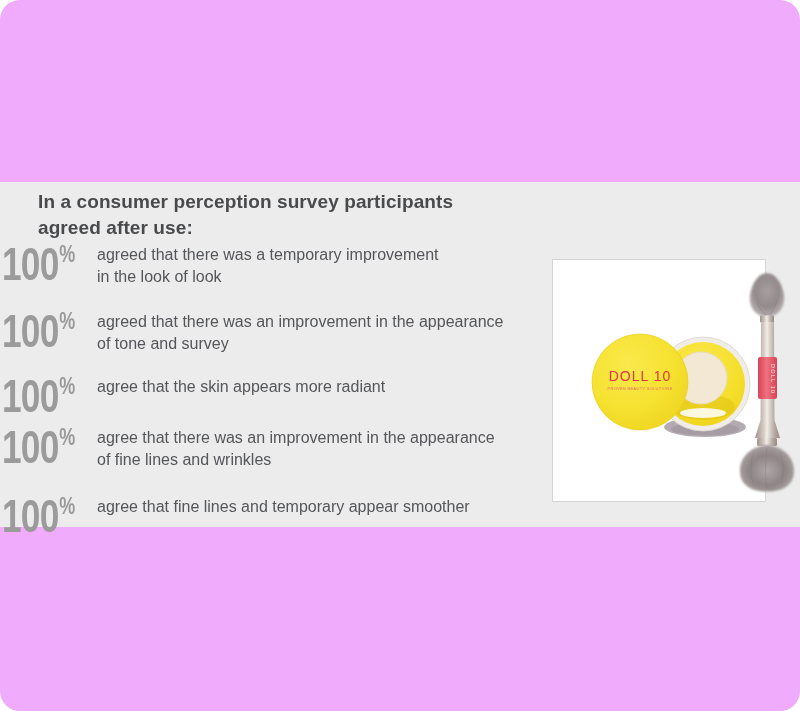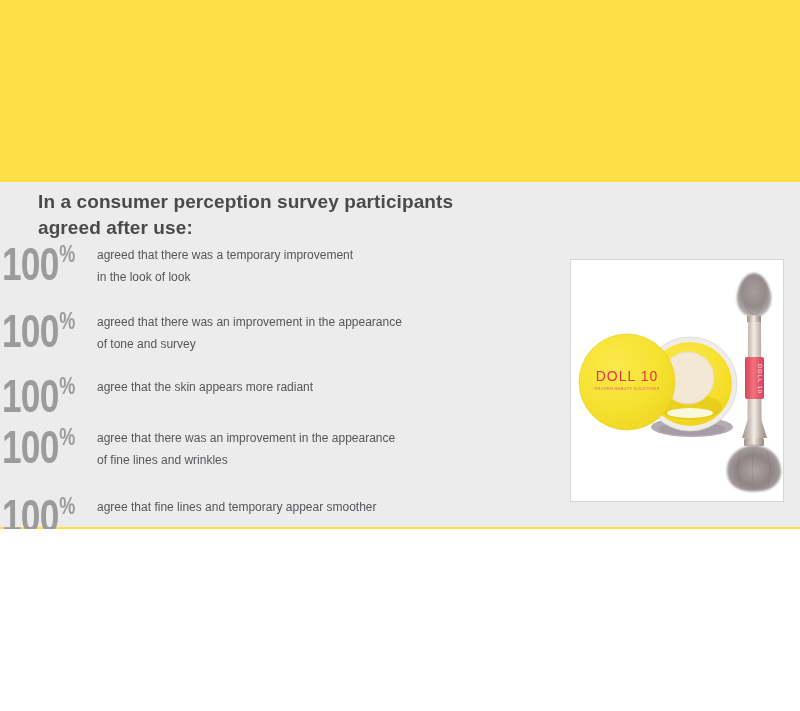--- a/index.html
+++ b/index.html
@@ -1,19 +1,19 @@
 <!DOCTYPE html>
 <html><head>
 <meta charset="utf-8">
 <style>
   * { margin:0; padding:0; box-sizing:border-box; }
   html,body { background:#ffffff; }
   .page {
-    position:relative; width:800px; height:529px; background:#fde047;
-    font-family:"Liberation Sans", sans-serif; overflow:hidden;
+    position:relative; width:800px; height:711px; background:#f0abfc;
+    font-family:"Liberation Sans", sans-serif; overflow:hidden;border-radius:20px;
   }
   .panel {
     position:absolute; left:0; top:182px; width:800px; height:345px;
     background:#ececec;
   }
   .heading {
     position:absolute; left:38px; top:7px;
     font-size:19px; font-weight:bold; color:#494a4c;
     line-height:26px; letter-spacing:.1px;
   }
@@ -26,25 +26,25 @@
   .stat-5 { top:310px; }
   .num {
     position:absolute; left:2px; top:0; display:flex; align-items:flex-start;
     color:#9b9b9b; font-weight:bold;
     transform:scaleX(.75); transform-origin:0 0; white-space:nowrap;
   }
   .digits { font-size:47px; line-height:1; letter-spacing:-1px; }
   .sign { font-size:24px; line-height:1; margin-top:2px; margin-left:1px; }
   .desc {
     position:absolute; left:97px; top:4px;
-    font-size:12px; line-height:22px; color:#55565a; white-space:nowrap;
+    font-size:16px; line-height:22px; color:#55565a; white-space:nowrap;
   }
   .product {
-    position:absolute; left:570px; top:259px; width:214px; height:243px;
-    background:#ffffff; border:1px solid #d5d5d5;
+    position:absolute; left:552px; top:259px; width:214px; height:243px;
+    background:#ffffff; border:1px solid #d5d5d5;padding-left:31px;
   }
   .product svg { display:block; }
 </style>
 </head>
 <body>
 
 <div class="page">
 
   <section class="panel">
 

